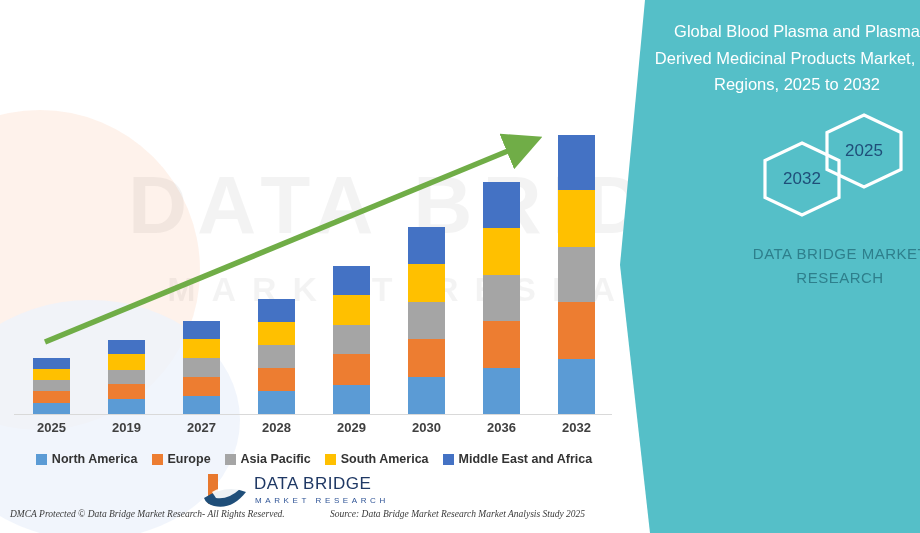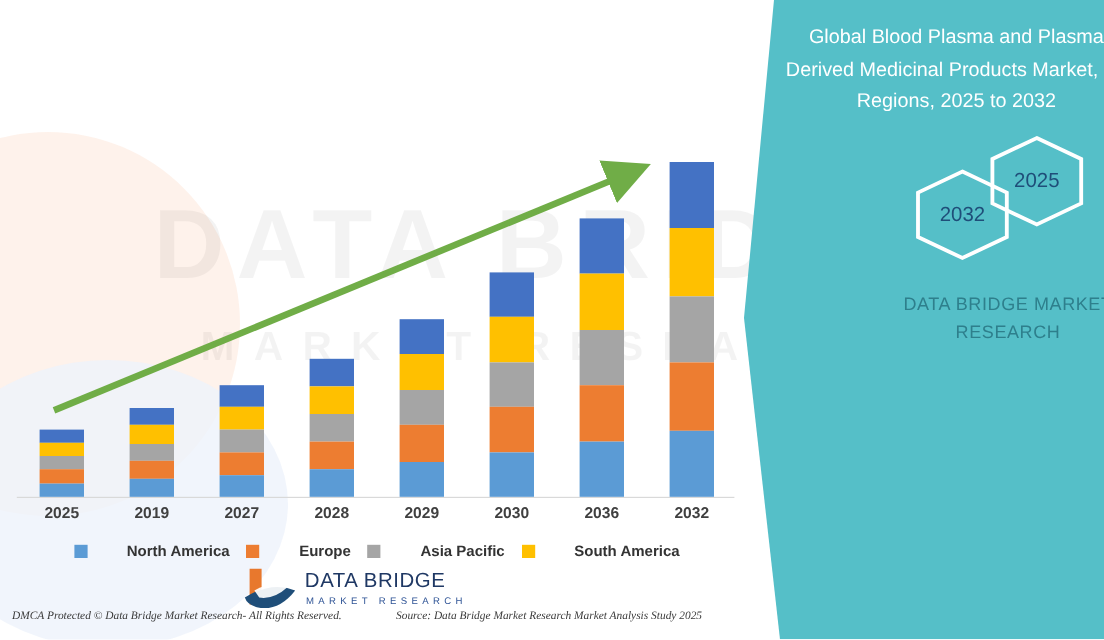--- a/index.html
+++ b/index.html
@@ -136,21 +136,20 @@
     align-items: center;
     justify-content: center;
     gap: 14px;
     z-index: 4;
   }
   .legend-item { display: flex; align-items: center; gap: 5px; }
   .legend-swatch { width: 11px; height: 11px; flex: none; }
   .legend-label {
     font-size: 12.5px; font-weight: 700; color: #333;
     white-space: nowrap;
-    margin-left: 28px;
   }
 
   
   .footer {
     position: absolute;
     left: 0; top: 505px;
     width: 640px; height: 28px;
     z-index: 4;
     font-style: italic;
   }
@@ -364,20 +363,24 @@
           <span class="legend-label">Europe</span>
         </div>
         <div class="legend-item">
           <span class="legend-swatch" style="background: rgb(165, 165, 165);"></span>
           <span class="legend-label">Asia Pacific</span>
         </div>
         <div class="legend-item">
           <span class="legend-swatch" style="background: rgb(255, 192, 0);"></span>
           <span class="legend-label">South America</span>
         </div>
+        <div class="legend-item">
+          <span class="legend-swatch" style="background: rgb(68, 114, 196);"></span>
+          <span class="legend-label">Middle East and Africa</span>
+        </div>
       </div>
 
     <div class="footer">
       <div class="footer-left">DMCA Protected © Data Bridge Market Research- All Rights Reserved.</div>
       <div class="footer-right">Source: Data Bridge Market Research  Market Analysis Study 2025</div>
     </div>
   </div>
 
   <div class="right-panel">
     <div class="teal-shape"></div>

